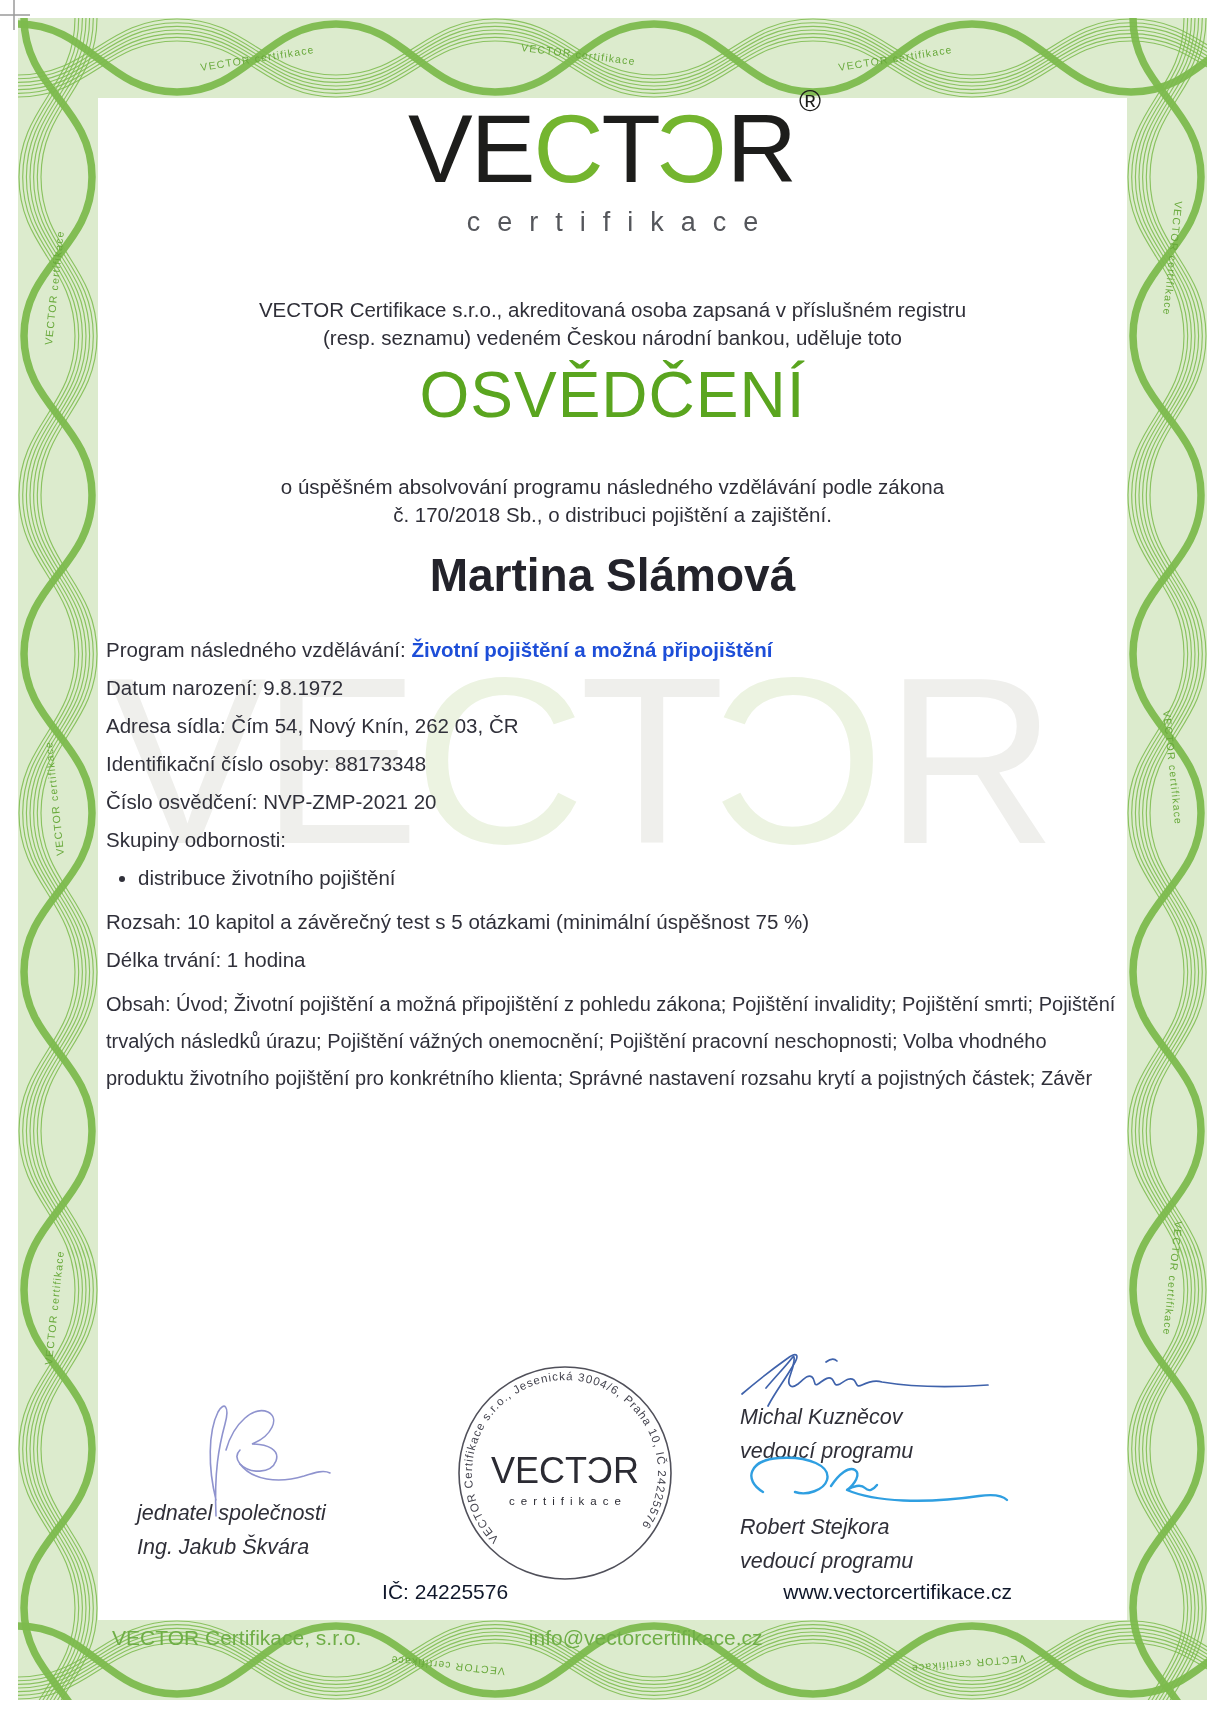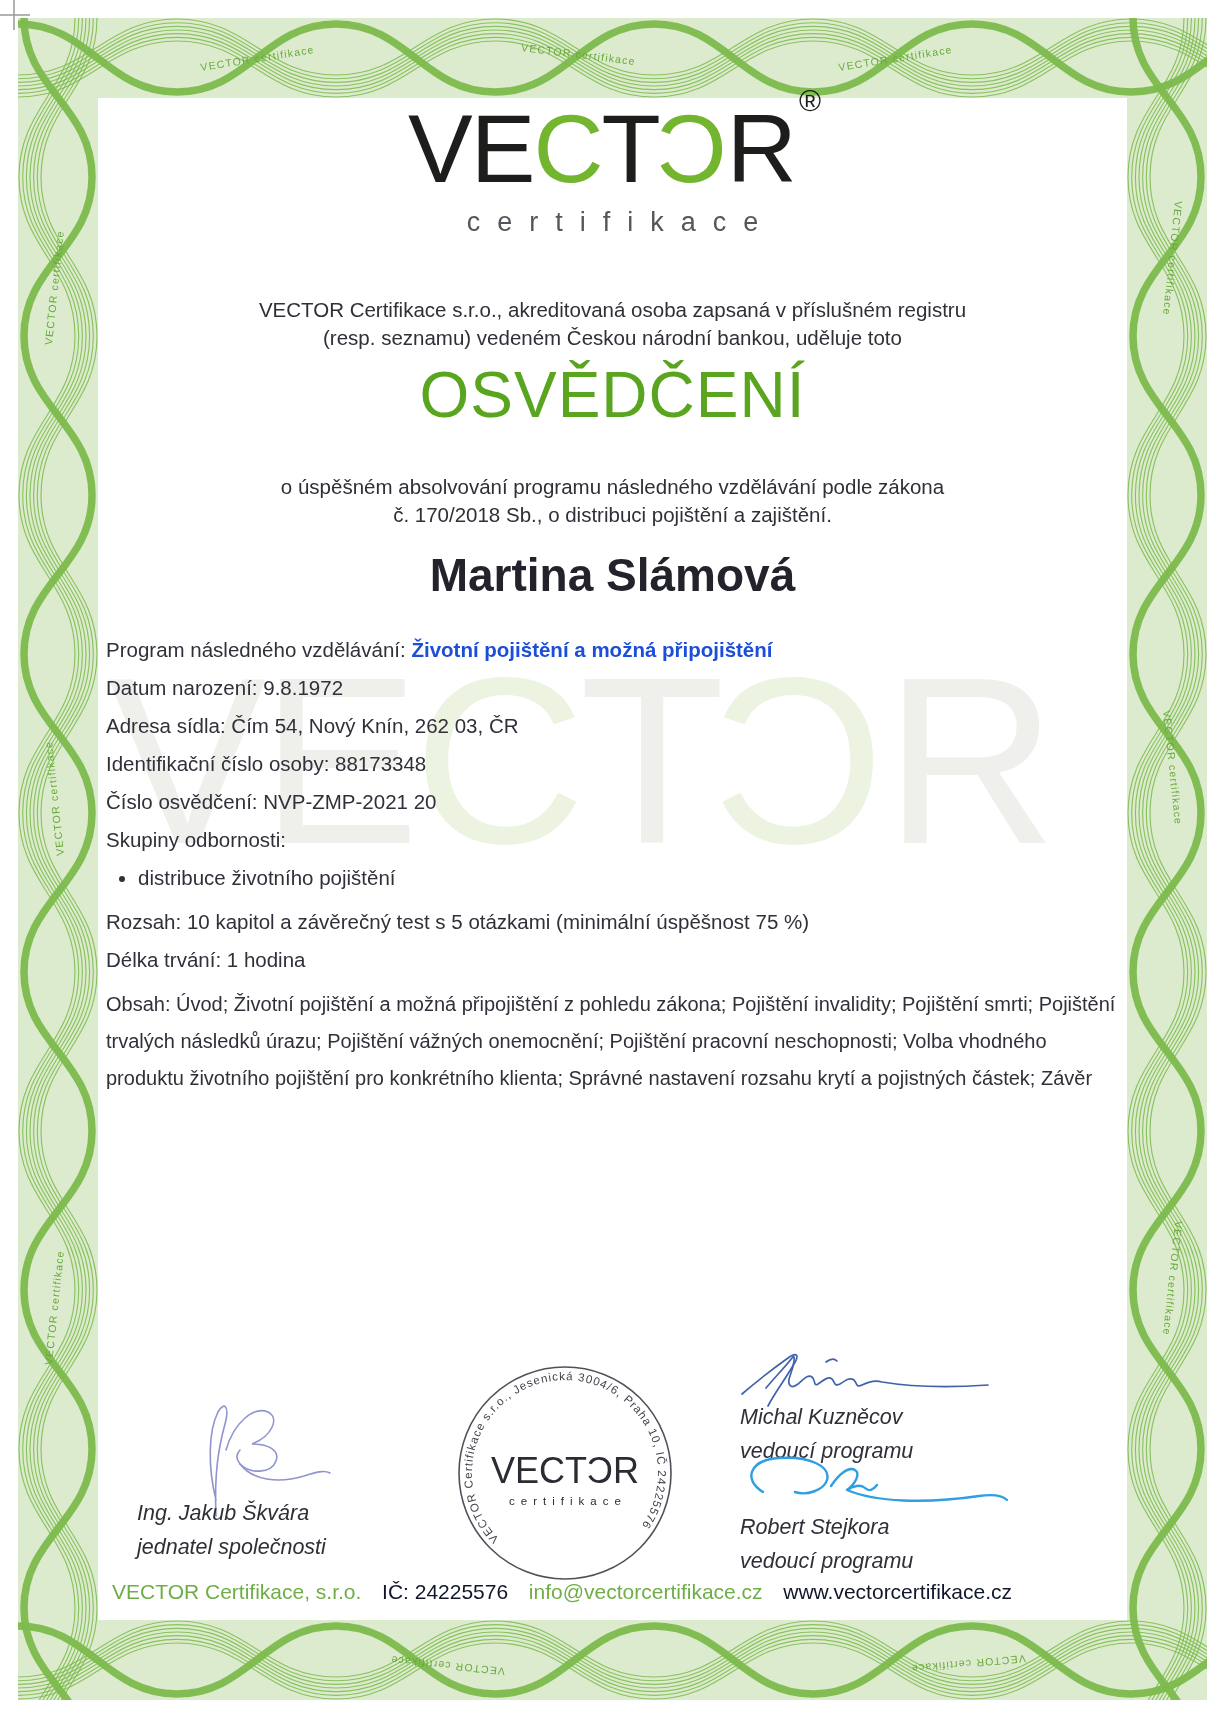--- a/index.html
+++ b/index.html
@@ -54,21 +54,21 @@
   .stamp{position:absolute;left:449px;top:1357px;width:232px;height:232px;z-index:2;}
   .stamp svg{position:absolute;left:0;top:0;}
   .stamp-center{position:absolute;left:0;top:0;width:232px;height:232px;display:flex;flex-direction:column;
                 align-items:center;justify-content:center;padding-top:14px;box-sizing:border-box;}
   .stamp-logo{font-size:36px;letter-spacing:0;color:#2b2b33;font-weight:400;white-space:nowrap;line-height:1;}
   .stamp-sub{font-size:11.5px;letter-spacing:6px;color:#2b2b33;margin-top:6px;text-indent:6px;}
 
   
   .footer{position:absolute;left:112px;top:1580px;width:900px;display:flex;justify-content:space-between;
           font-size:21px;z-index:2;}
-  .f-green{color:#6fae47;text-decoration:none;}
+  .f-green{color:#6fae47;text-decoration:none;margin-top:46px;}
   .f-dark{color:#0f172a;text-decoration:none;}
 </style>
 </head>
 <body>
 
 <div class="page">
 
   <div class="band-bg"></div>
 
   <svg class="band band-top" width="1189" height="80" viewBox="0 0 1189 80">
@@ -168,22 +168,22 @@
   </div>
 
   <svg class="sig-svg" style="left:178px;top:1398px;" width="170" height="125">
     <g fill="none" stroke="#8388c9" stroke-width="1.6" opacity="0.9" stroke-linecap="round">
       <path d="M 38,102 C 30,70 30,34 40,14 C 46,3 52,8 47,26 C 41,48 36,74 38,118"></path>
       <path d="M 48,52 C 56,24 76,8 90,14 C 102,20 94,38 74,46 C 90,46 102,52 98,63 C 93,76 72,76 62,66 C 58,61 58,56 62,52"></path>
       <path d="M 62,66 C 74,82 100,86 126,78 C 138,74 146,72 152,75"></path>
     </g>
   </svg>
   <div class="sig-name" style="left:137px;top:1496px;width:270px;">
+    <div>jednatel společnosti</div>
     <div>Ing. Jakub Škvára</div>
-    <div>jednatel společnosti</div>
   </div>
 
   <div class="stamp">
     <svg width="232" height="232" viewBox="0 0 232 232">
       <circle cx="116" cy="116" r="106" fill="none" stroke="#50505a" stroke-width="1.6"></circle>
       <path id="ringArc" fill="none" d="M 50.2,181.8 A 93,93 0 1 1 181.8,181.8"></path>
       <text font-size="11.5" letter-spacing="1" fill="#43434e">
         <textPath href="#ringArc">VECTOR Certifikace s.r.o., Jesenická 3004/6, Praha 10, IČ 24225576</textPath>
       </text>
     </svg>

